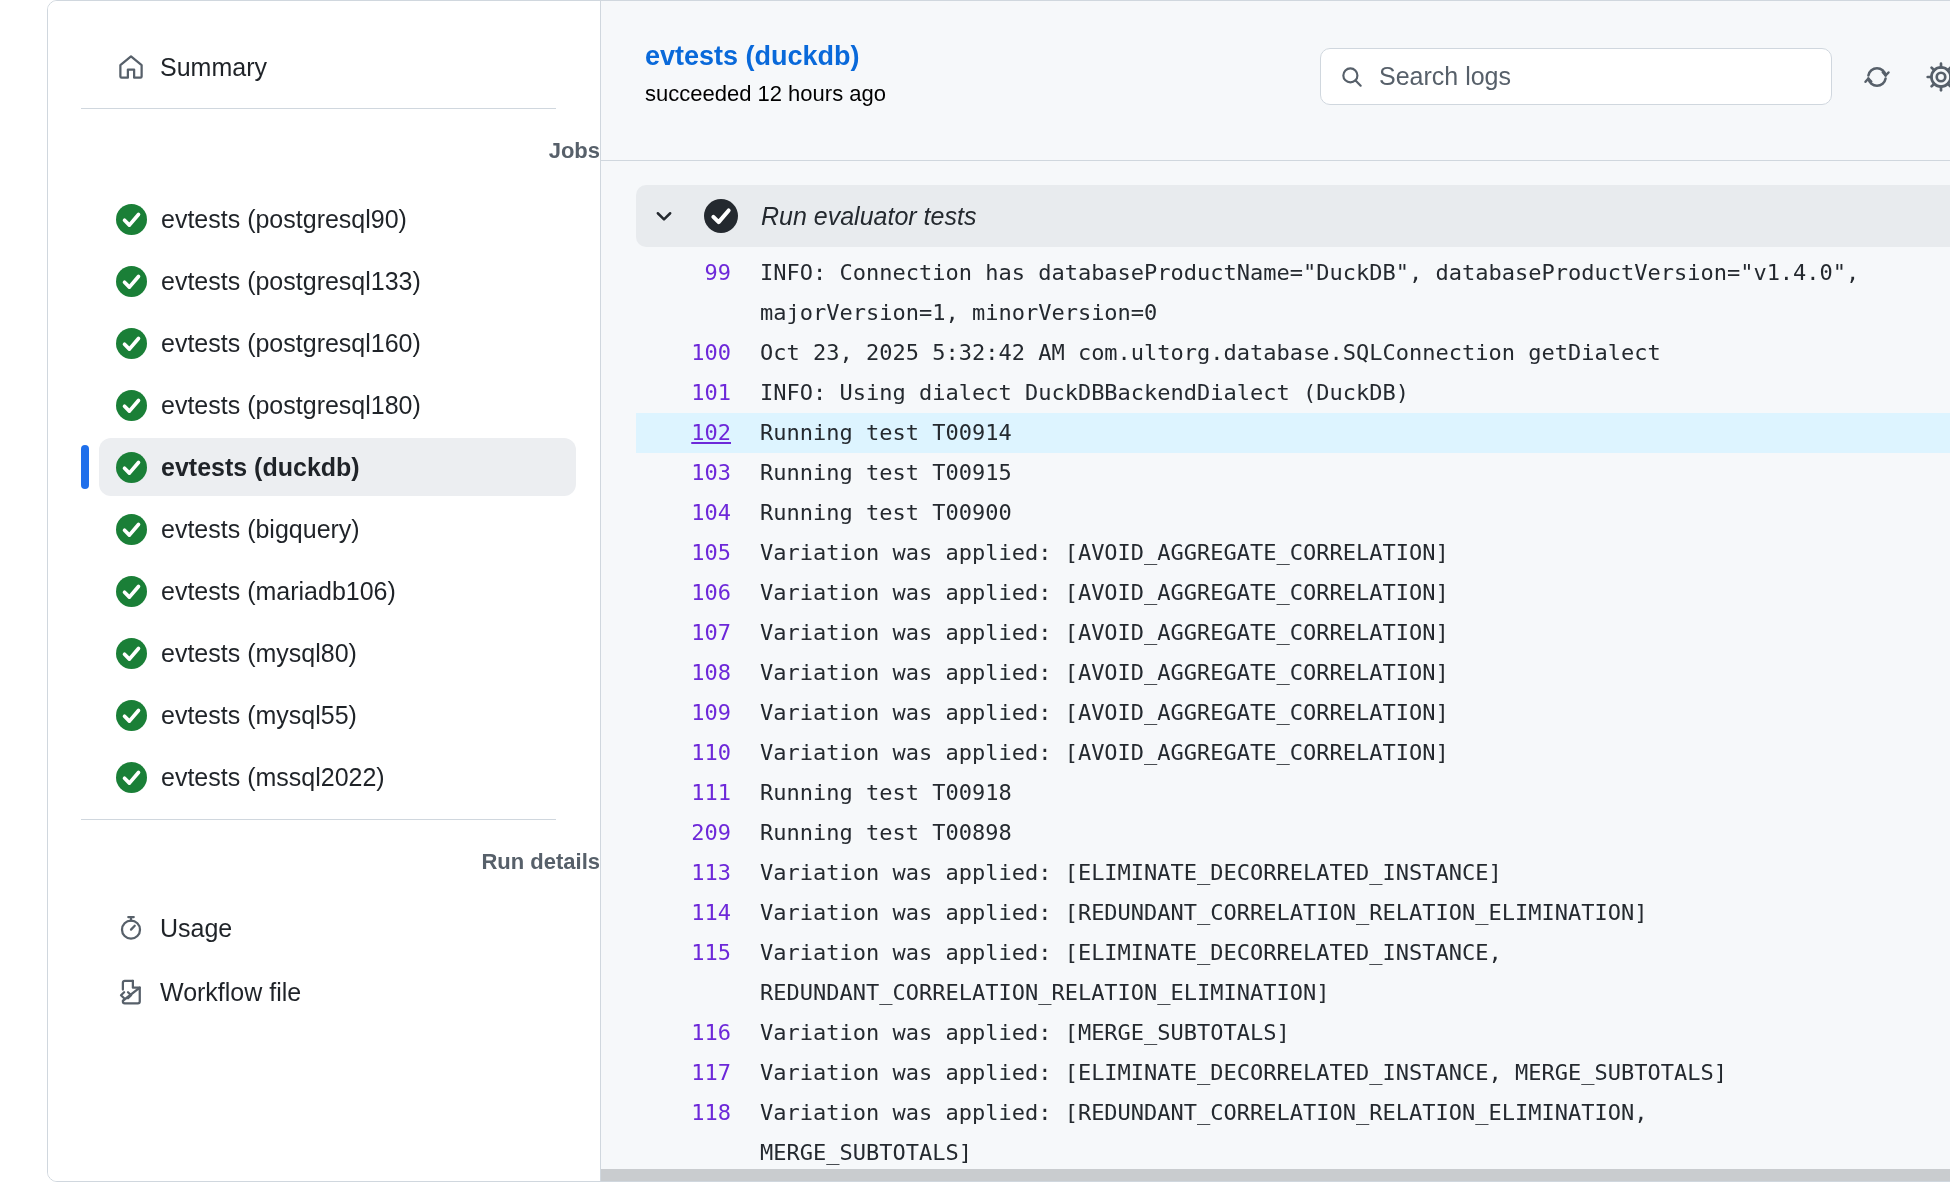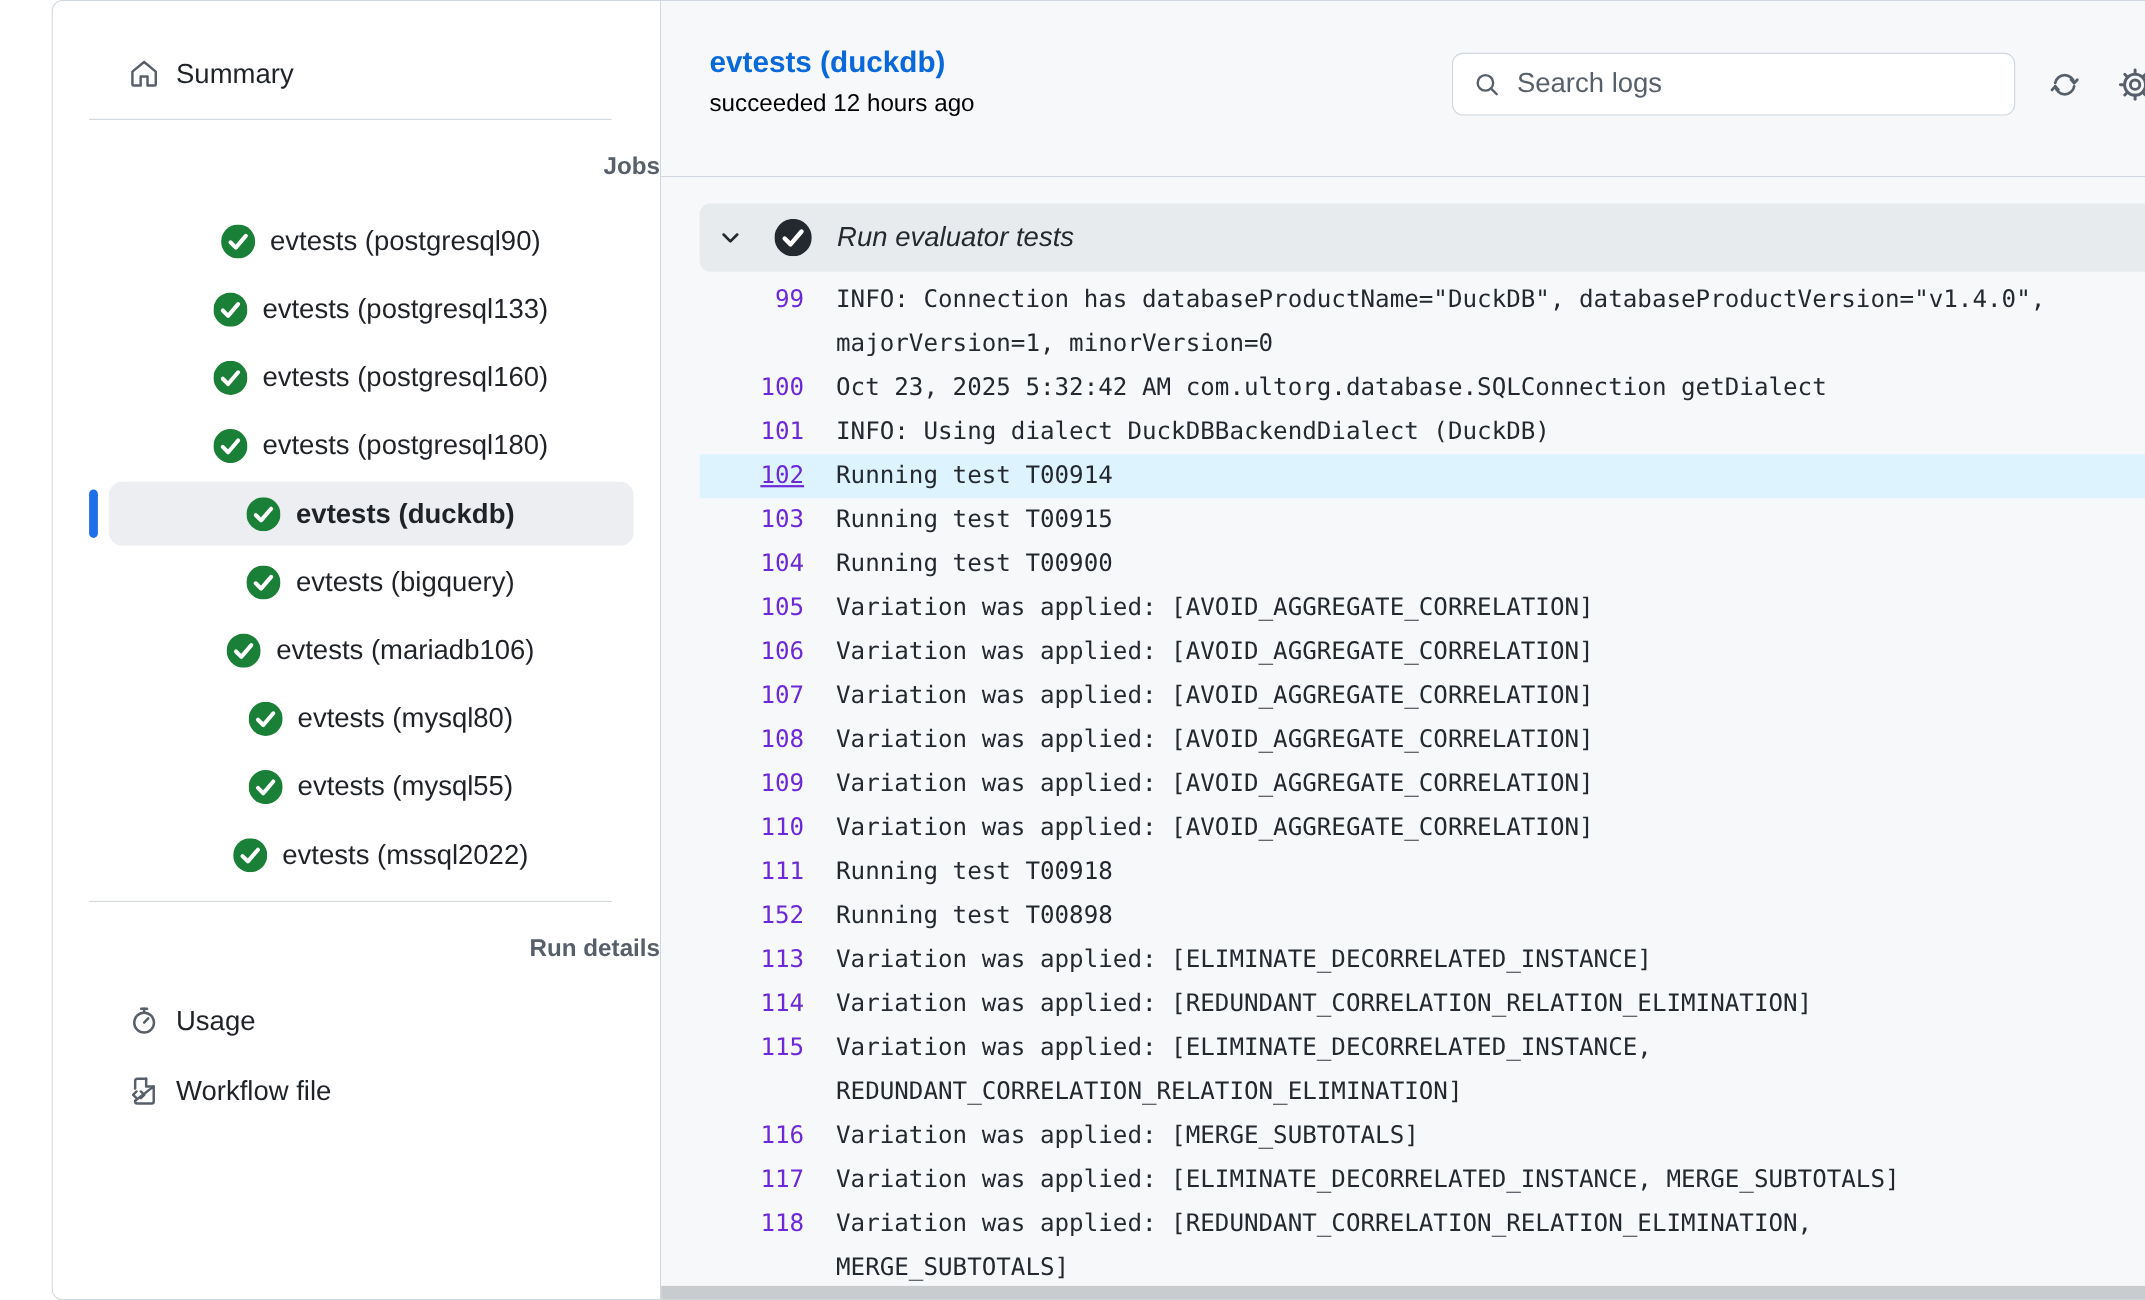--- a/index.html
+++ b/index.html
@@ -23,21 +23,21 @@
     font-size:25px; color:#1f2328; cursor:pointer;
   }
   .summary-item { height:60px; }
   .side-divider { height:1px; background:#d0d7de; margin:11px 44px 0 33px; }
   .side-divider.second { margin-top:13px; }
   .section-heading {
     margin:27px 0 0 68px; font-size:22px; font-weight:700;
     color:#57606a; line-height:30px;text-align:right;
   }
   .jobs-list { margin-top:24px; }
-  .job-item { height:58px; margin:4px 24px 4px 51px; position:relative;justify-content:center; }
+  .job-item { height:58px; margin:4px 24px 4px 51px; position:relative; }
   .job-item.active { background:#eceef1; font-weight:700; }
   .job-item.active::before {
     content:""; position:absolute; left:-18px; top:7px;
     width:8px; height:44px; border-radius:4px; background:var(--accent-bar, #1f6feb);
   }
   .run-list { margin-top:19px; }
   .run-item { height:64px; }
   .icon { display:inline-flex; align-items:center; justify-content:center; flex:none; }
 
   
@@ -360,21 +360,21 @@
     <span class="line-num">110</span>
     <span class="line-text">Variation was applied: [AVOID_AGGREGATE_CORRELATION]</span>
   </div>
 
   <div class="log-line">
     <span class="line-num">111</span>
     <span class="line-text">Running test T00918</span>
   </div>
 
   <div class="log-line">
-    <span class="line-num">152</span>
+    <span class="line-num">209</span>
     <span class="line-text">Running test T00898</span>
   </div>
 
   <div class="log-line">
     <span class="line-num">113</span>
     <span class="line-text">Variation was applied: [ELIMINATE_DECORRELATED_INSTANCE]</span>
   </div>
 
   <div class="log-line">
     <span class="line-num">114</span>

